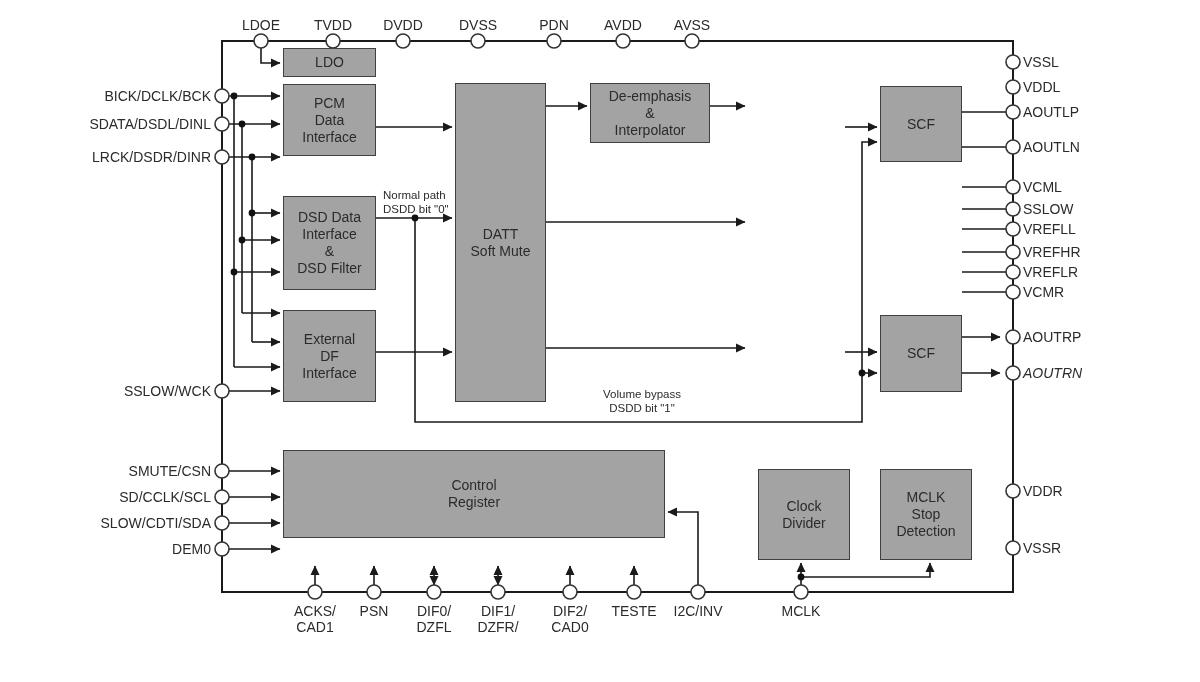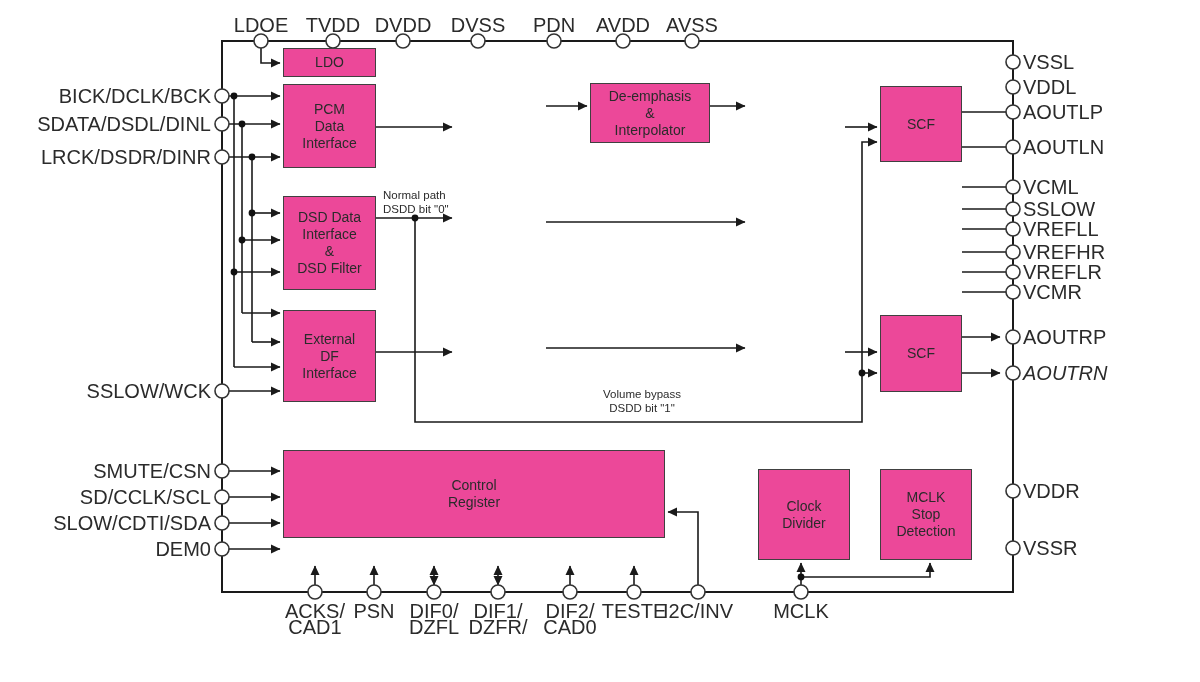--- a/index.html
+++ b/index.html
@@ -1,22 +1,22 @@
 <!DOCTYPE html>
 <html><head>
 <meta charset="utf-8">
 <style>
   html,body{margin:0;padding:0;background:#ffffff;}
   #stage{position:relative;width:1200px;height:682px;background:#ffffff;
          font-family:"Liberation Sans", sans-serif;color:#2b2b2b;overflow:hidden;}
   #wires{position:absolute;left:0;top:0;z-index:1;}
-  .box{position:absolute;z-index:2;background:#ec4899;border:1.6px solid #404040;
+  .box{position:absolute;z-index:2;background:#a3a3a3;border:1.6px solid #404040;
        display:flex;align-items:center;justify-content:center;text-align:center;
        white-space:pre-line;font-size:14px;line-height:17px;color:#2b2b2b;box-sizing:border-box;}
-  .pin-label{position:absolute;z-index:3;font-size:20px;line-height:16px;
+  .pin-label{position:absolute;z-index:3;font-size:14px;line-height:16px;
              color:#2b2b2b;white-space:pre-line;}
   .top-label{transform:translateX(-50%);top:17px;}
   .left-label{right:989px;text-align:right;}
   .right-label{left:1023px;}
   .bottom-label{transform:translateX(-50%);top:603px;text-align:center;}
   .annotation{position:absolute;z-index:3;font-size:11.5px;line-height:14px;
               color:#2b2b2b;white-space:pre-line;}
 </style>
 </head>
 <body>
@@ -145,30 +145,32 @@
       <circle cx="434" cy="592" r="7"></circle>
       <circle cx="498" cy="592" r="7"></circle>
       <circle cx="570" cy="592" r="7"></circle>
       <circle cx="634" cy="592" r="7"></circle>
       <circle cx="698" cy="592" r="7"></circle>
       <circle cx="801" cy="592" r="7"></circle>
     </g>
   </svg>
 
   <div class="box" style="left:283px;top:48px;width:93px;height:29px;">LDO</div>
-  <div class="box" style="left:283px;top:84px;width:93px;height:84px;">PCM
+  <div class="box" style="left:283px;top:84px;width:93px;height:72px;">PCM
 Data
 Interface</div>
   <div class="box" style="left:283px;top:196px;width:93px;height:94px;">DSD Data
 Interface
 &amp;
 DSD Filter</div>
   <div class="box" style="left:283px;top:310px;width:93px;height:92px;">External
 DF
 Interface</div>
+  <div class="box" style="left:455px;top:83px;width:91px;height:319px;">DATT
+Soft Mute</div>
   <div class="box" style="left:590px;top:83px;width:120px;height:60px;">De-emphasis
 &amp;
 Interpolator</div>
   <div class="box" style="left:880px;top:86px;width:82px;height:76px;">SCF</div>
   <div class="box" style="left:880px;top:315px;width:82px;height:77px;">SCF</div>
   <div class="box" style="left:283px;top:450px;width:382px;height:88px;">Control
 Register</div>
   <div class="box" style="left:758px;top:469px;width:92px;height:91px;">Clock
 Divider</div>
   <div class="box" style="left:880px;top:469px;width:92px;height:91px;">MCLK

